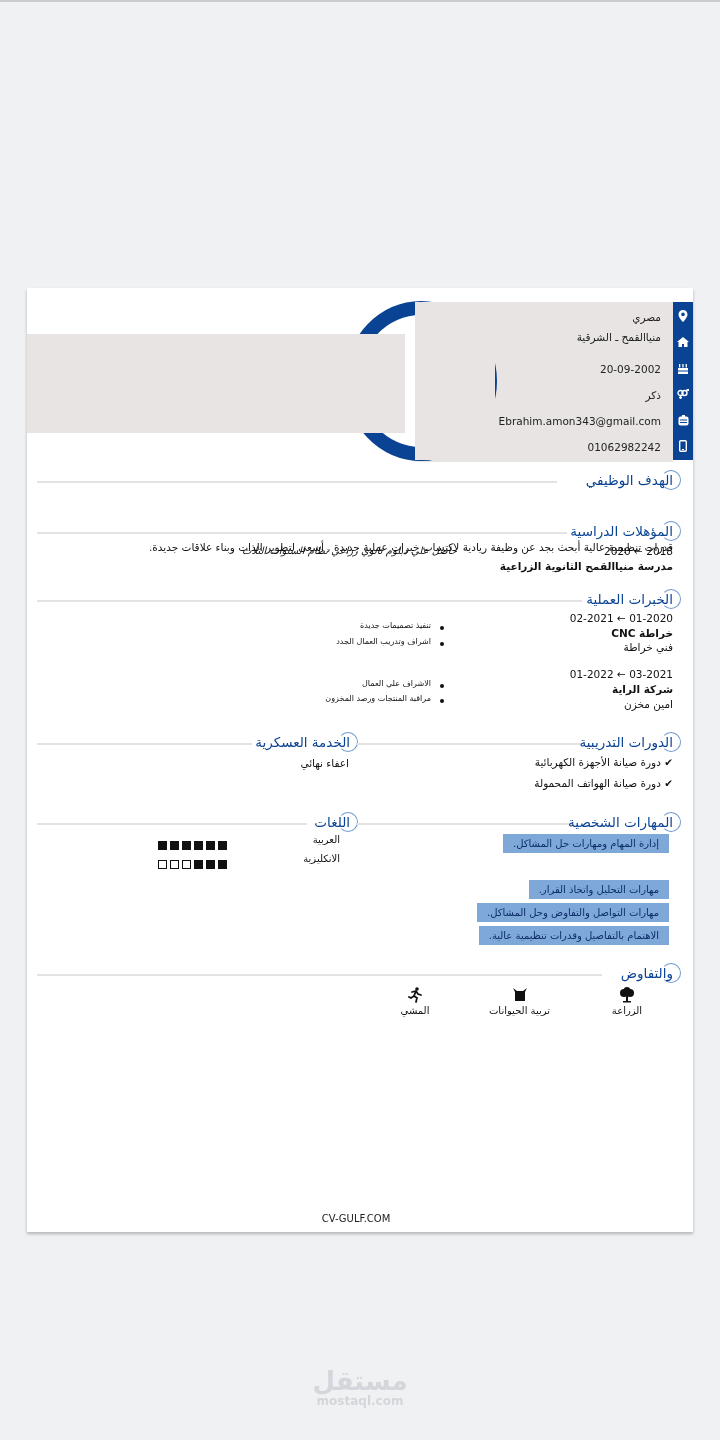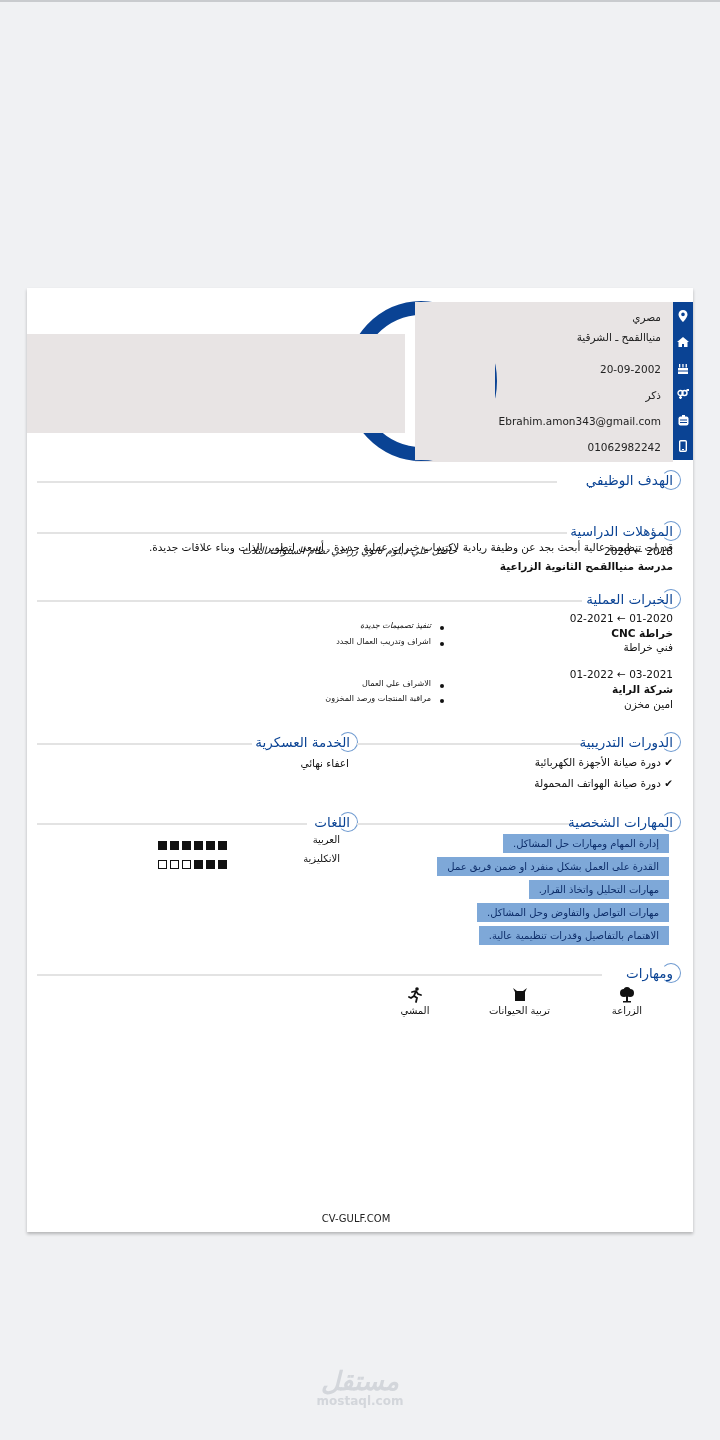--- a/index.html
+++ b/index.html
@@ -25,21 +25,21 @@
   .sec-circ { width: 20px; height: 20px; border: 1.3px solid #6e9ad0; border-radius: 50%; border-left-color: transparent; border-bottom-color: #6e9ad0; }
   .txt { direction: rtl; white-space: nowrap; color: #111; }
   .bullet { width: 4px; height: 4px; border-radius: 50%; background: #111; }
 
   .skill { background: #7ea8d8; color: #0e2e6a; font-size: 10px; direction: rtl; padding: 3px 10px; white-space: nowrap; height: 19px; line-height: 13px; }
   .sq { display: inline-block; width: 9px; height: 9px; margin-left: 3px; border: 1.3px solid #111; }
   .sq.full { background: #111; }
   .hobby { text-align: center; font-size: 10px; direction: rtl; }
   .footer { left: 0; width: 658px; top: 925px; text-align: center; font-size: 10px; color: #222; }
   .watermark { position: absolute; left: 300px; top: 1368px; width: 120px; text-align: center; color: #d3d6db; }
-  .wm-ar { font-size: 26px; font-weight: bold; line-height: 26px; direction: rtl; font-style: italic; }
+  .wm-ar { font-size: 26px; font-weight: bold; line-height: 26px; direction: rtl; }
   .wm-en { font-size: 12px; line-height: 14px; font-weight: bold; }
 </style>
 </head>
 <body>
 
 <div class="topbar"></div>
 
 <div class="page">
 
   <div class="abs info-panel"></div>
@@ -117,21 +117,21 @@
   <div class="abs sec-title" style="right:14px; top:303px;">الخبرات العملية</div>
 
   <div class="abs txt" style="right:20px; top:324px; font-size:10.5px; direction:ltr;">
     <span>02-2021</span>
     <span>←</span>
     <span>01-2020</span>
   </div>
   <div class="abs txt" style="right:20px; top:339px; font-size:10.5px; font-weight:bold;">خراطة CNC</div>
   <div class="abs txt" style="right:20px; top:353px; font-size:10.5px;">فني خراطة</div>
   <div class="abs bullet" style="left:413px; top:338px;"></div>
-  <div class="abs txt" style="right:262px; top:333px; font-size:8px;font-style:italic;">تنفيذ تصميمات جديدة</div>
+  <div class="abs txt" style="right:262px; top:333px; font-size:8px;">تنفيذ تصميمات جديدة</div>
   <div class="abs bullet" style="left:413px; top:354px;"></div>
   <div class="abs txt" style="right:262px; top:349px; font-size:8px;">اشراف وتدريب العمال الجدد</div>
 
   <div class="abs txt" style="right:20px; top:380px; font-size:10.5px; direction:ltr;">
     <span>01-2022</span>
     <span>←</span>
     <span>03-2021</span>
   </div>
   <div class="abs txt" style="right:20px; top:395px; font-size:10.5px; font-weight:bold;">شركة الراية</div>
   <div class="abs txt" style="right:20px; top:410px; font-size:10.5px;">امين مخزن</div>
@@ -159,37 +159,36 @@
 
   <div class="abs sec-line" style="left:10px; top:535px; width:270px;"></div>
   <div class="abs sec-circ" style="left:311px; top:524px;"></div>
   <div class="abs sec-title" style="right:337px; top:526px;">اللغات</div>
 
   <div class="abs sec-line" style="left:330px; top:535px; width:215px;"></div>
   <div class="abs sec-circ" style="left:634px; top:524px;"></div>
   <div class="abs sec-title" style="right:14px; top:526px;">المهارات الشخصية</div>
 
   <div class="abs skill" style="right:24px; top:546px;">إدارة المهام ومهارات حل المشاكل.</div>
-  <div class="abs skill" style="right:24px; top:569px;">القدرة على العمل بشكل منفرد او ضمن فريق عمل</div>
   <div class="abs skill" style="right:24px; top:592px;">مهارات التحليل واتخاذ القرار.</div>
   <div class="abs skill" style="right:24px; top:615px;">مهارات التواصل والتفاوض وحل المشاكل.</div>
   <div class="abs skill" style="right:24px; top:638px;">الاهتمام بالتفاصيل وقدرات تنظيمية عالية.</div>
 
   <div class="abs txt" style="right:353px; top:546px; font-size:10px;">العربية</div>
   <div class="abs" style="left:128px; top:547px; direction:ltr;">
     <span class="sq full"></span><span class="sq full"></span><span class="sq full"></span><span class="sq full"></span><span class="sq full"></span><span class="sq full"></span>
   </div>
   <div class="abs txt" style="right:353px; top:565px; font-size:10px;">الانكليزية</div>
   <div class="abs" style="left:128px; top:566px; direction:ltr;">
     <span class="sq"></span><span class="sq"></span><span class="sq"></span><span class="sq full"></span><span class="sq full"></span><span class="sq full"></span>
   </div>
 
   <div class="abs sec-line" style="left:10px; top:686px; width:565px;"></div>
   <div class="abs sec-circ" style="left:634px; top:675px;"></div>
-  <div class="abs sec-title" style="right:14px; top:677px;">ومهارات</div>
+  <div class="abs sec-title" style="right:14px; top:677px;">والتفاوض</div>
 
   <div class="abs hobby" style="left:570px; top:699px; width:60px;">
     <div>
       <svg width="16" height="16" viewBox="0 0 16 16">
           <circle cx="5" cy="6" r="4" fill="#111"></circle>
           <circle cx="11" cy="6" r="4" fill="#111"></circle>
           <circle cx="8" cy="3.5" r="3.5" fill="#111"></circle>
           <rect x="7" y="8" width="2" height="6" fill="#111"></rect>
           <rect x="4" y="14" width="8" height="1.5" fill="#111"></rect>
         </svg>

